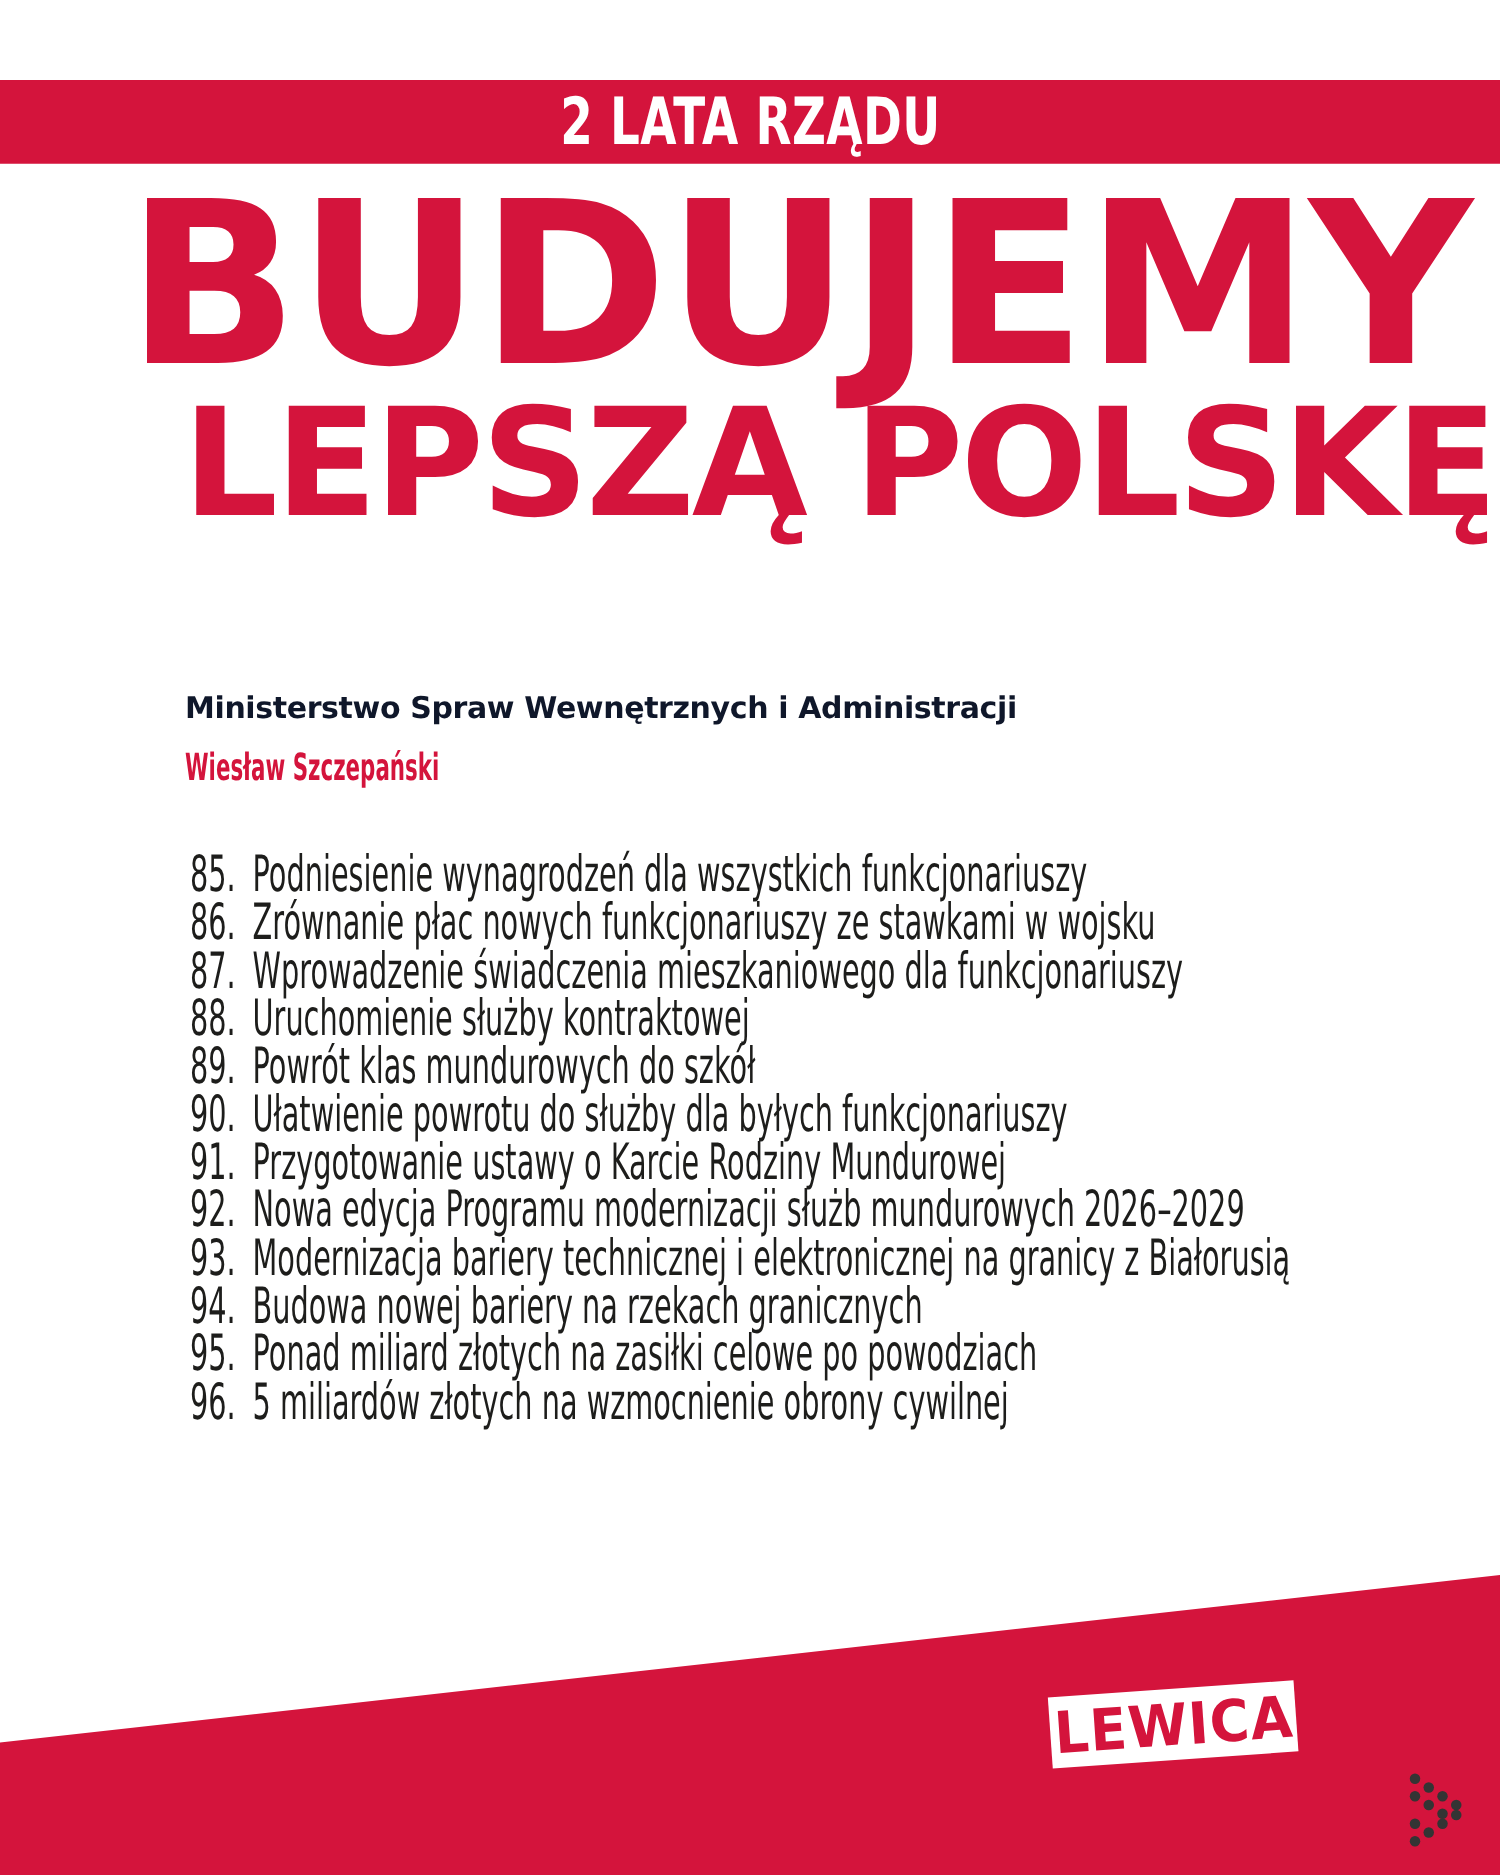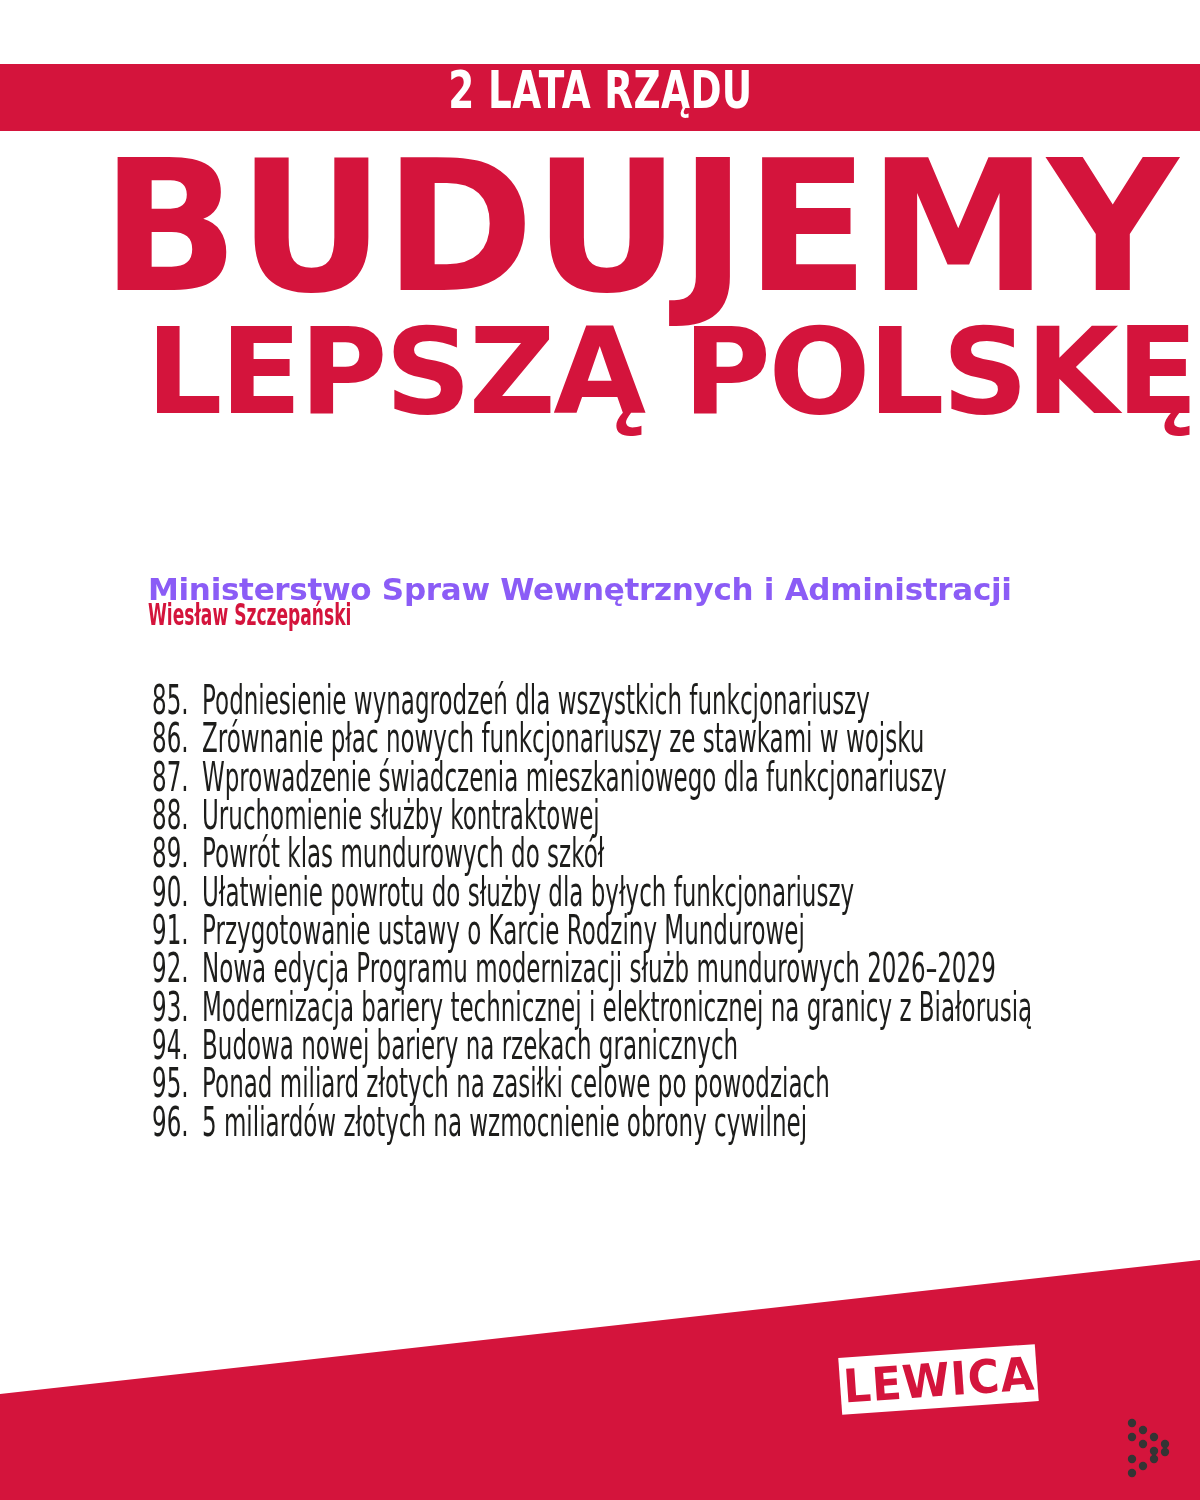--- a/index.html
+++ b/index.html
@@ -13,21 +13,21 @@
     width:1200px;height:1500px;
     background:#ffffff;
     overflow:hidden;
     font-family:"DejaVu Sans",sans-serif;
     margin:0 auto;
   }
   
   .topbar{
     position:absolute;left:0;top:64px;width:1200px;height:67px;
     background:var(--red);
-    display:flex;justify-content:center;
+    display:flex;align-items:center;justify-content:center;
   }
   .topbar-text{
     color:#ffffff;
     font-size:52px;font-weight:bold;
     letter-spacing:.5px;
     transform:scaleX(.72);
     transform-origin:center center;
     white-space:nowrap;
     line-height:1;
   }
@@ -45,26 +45,25 @@
     letter-spacing:-1px;
   }
   .title-line2{
     left:146px;top:312px;
     font-size:120px;
     letter-spacing:-2.5px;
   }
   
   .ministry{
     position:absolute;left:148px;top:554px;
-    font-size:31px;font-weight:bold;
+    font-size:24px;font-weight:bold;
     letter-spacing:-.3px;
-    color:#8b5cf6;
-    line-height:1;
-    white-space:nowrap;
-    margin-top:20px;
+    color:#0f172a;
+    line-height:1;
+    white-space:nowrap;
   }
   .minister{
     position:absolute;left:148px;top:600px;
     font-size:30px;font-weight:bold;
     color:var(--red);
     line-height:1;
     white-space:nowrap;
     transform:scaleX(.57);
     transform-origin:left top;
   }

